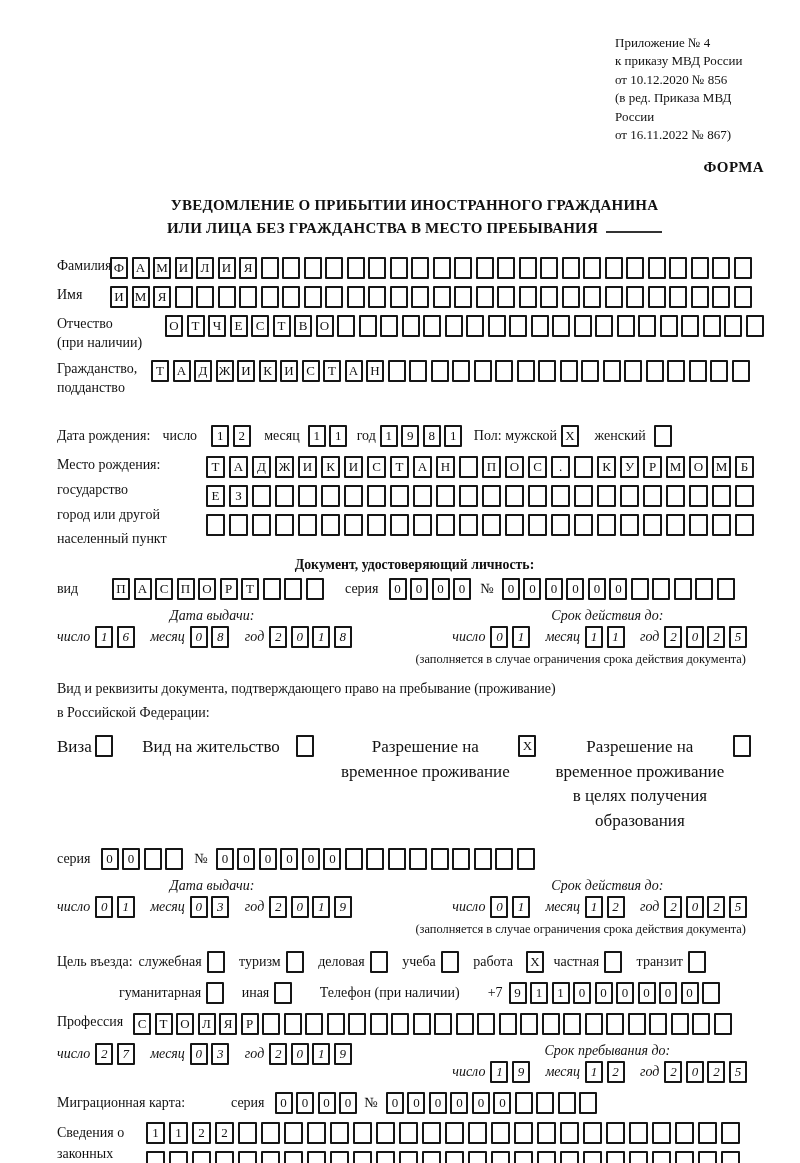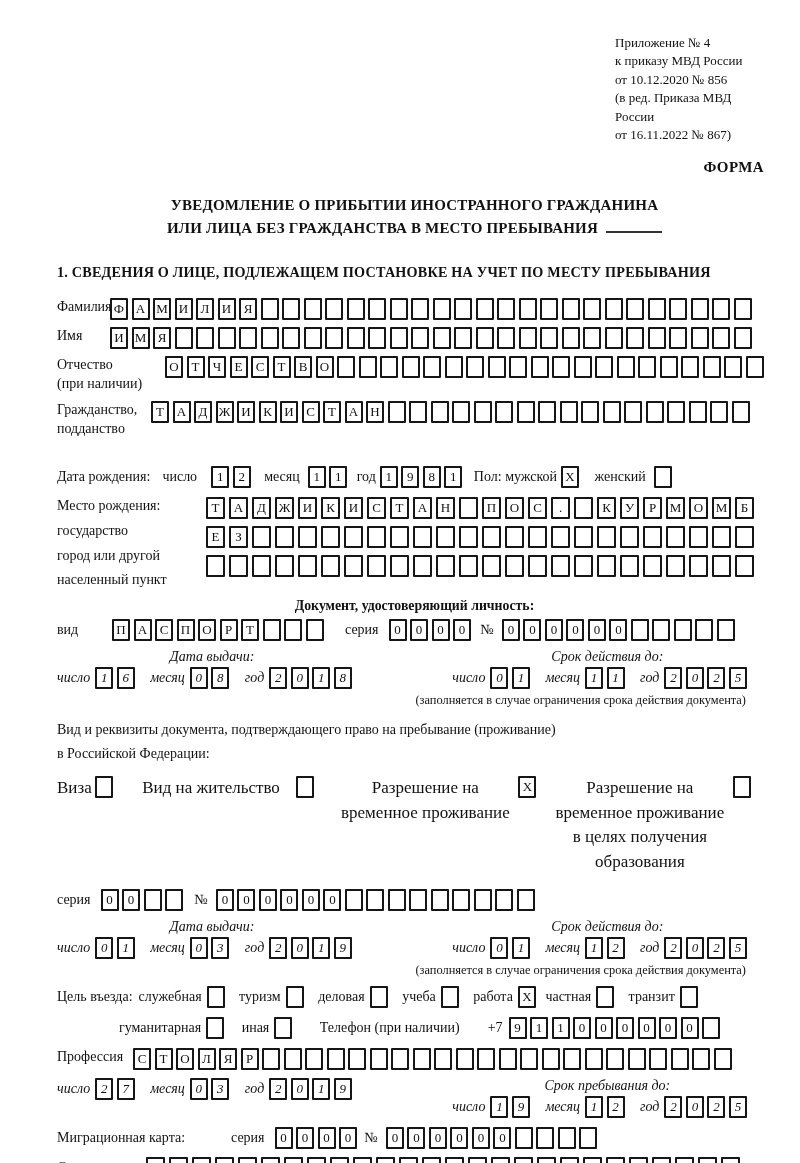--- a/index.html
+++ b/index.html
@@ -43,21 +43,21 @@
   .para{font-size:14px;line-height:1.7;margin-top:10px;}
 
   
   .permits{display:flex;align-items:flex-start;margin-top:10px;}
   .pitem{display:flex;align-items:flex-start;flex:none;}
   .pitem .cells{margin-left:7px;margin-top:0;}
   .plabel{font-size:17px;line-height:1.45;}
   .plabel.multi{width:172px;text-align:center;}
 
   
-  .opts{display:flex;align-items:center;margin-top:8px;}
+  .opts{display:flex;align-items:center;margin-top:14px;}
   .opt{display:flex;align-items:flex-end;flex:none;margin-right:11px;}
   .opt .w{margin-right:5px;line-height:22px;}
 </style>
 </head>
 <body>
 
 <div class="page">
 
   <div class="hdr">
     <div class="ln1">Приложение № 4</div>
@@ -67,21 +67,20 @@
     <div class="ln5">от 16.11.2022 № 867)</div>
   </div>
 
   <div class="form-label">ФОРМА</div>
 
   <div class="title">
     <div>УВЕДОМЛЕНИЕ О ПРИБЫТИИ ИНОСТРАННОГО ГРАЖДАНИНА</div>
     <div><span>ИЛИ ЛИЦА БЕЗ ГРАЖДАНСТВА В МЕСТО ПРЕБЫВАНИЯ</span><span class="title-underline"></span></div>
   </div>
 
-  <div class="section-title">1. СВЕДЕНИЯ О ЛИЦЕ, ПОДЛЕЖАЩЕМ ПОСТАНОВКЕ НА УЧЕТ ПО МЕСТУ ПРЕБЫВАНИЯ</div>
 
   <div class="frow" style="margin-top:17px;">
     <span class="flabel" style="width:53px;">Фамилия</span>
     <span class="cells">
         <span class="cell">Ф</span>
         <span class="cell">А</span>
         <span class="cell">М</span>
         <span class="cell">И</span>
         <span class="cell">Л</span>
         <span class="cell">И</span>
@@ -554,21 +553,21 @@
         <span class="cells">
           <span class="cell"></span>
         </span>
       </span>
     <span class="opt">
         <span class="w">учеба</span>
         <span class="cells">
           <span class="cell"></span>
         </span>
       </span>
-    <span class="opt" style="margin-right:6px;">
+    <span class="opt" style="margin-right:6px;gap:8px;">
         <span class="w">работа</span>
         <span class="cells">
           <span class="cell">X</span>
         </span>
       </span>
     <span class="opt">
         <span class="w">частная</span>
         <span class="cells">
           <span class="cell"></span>
         </span>

